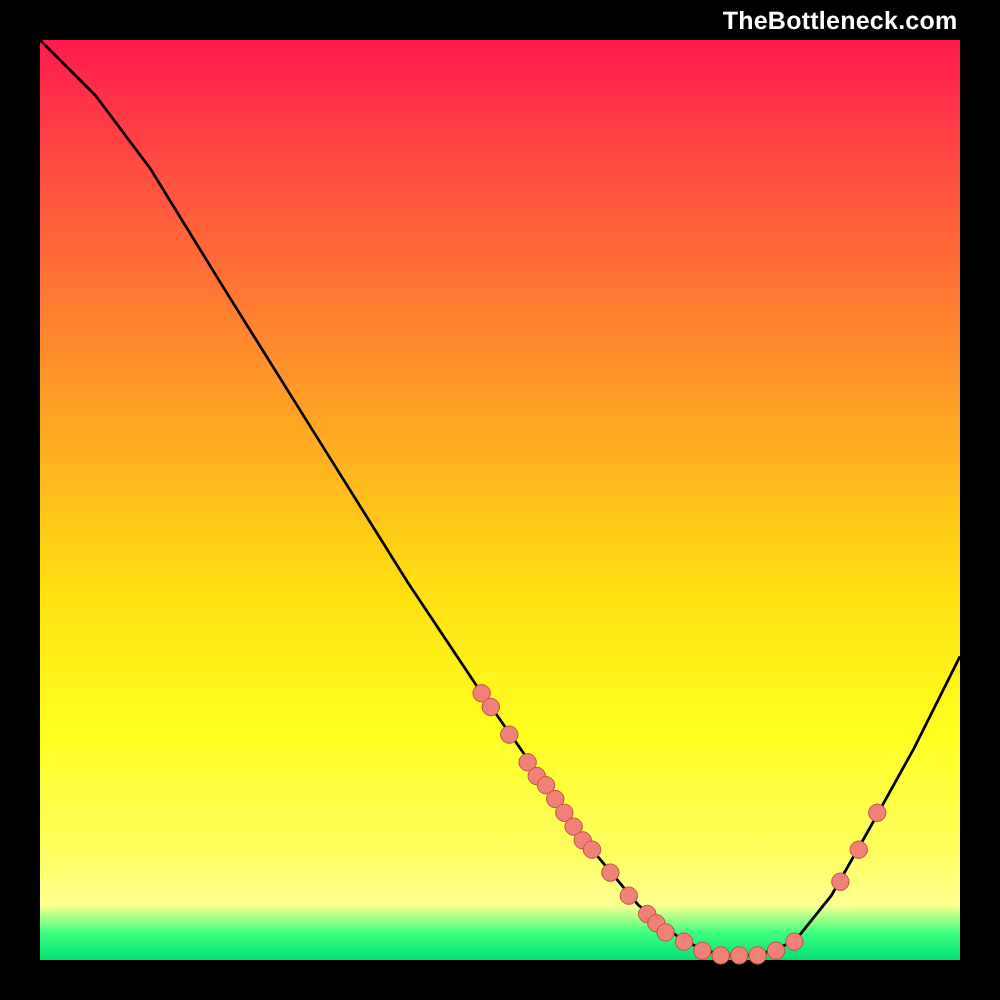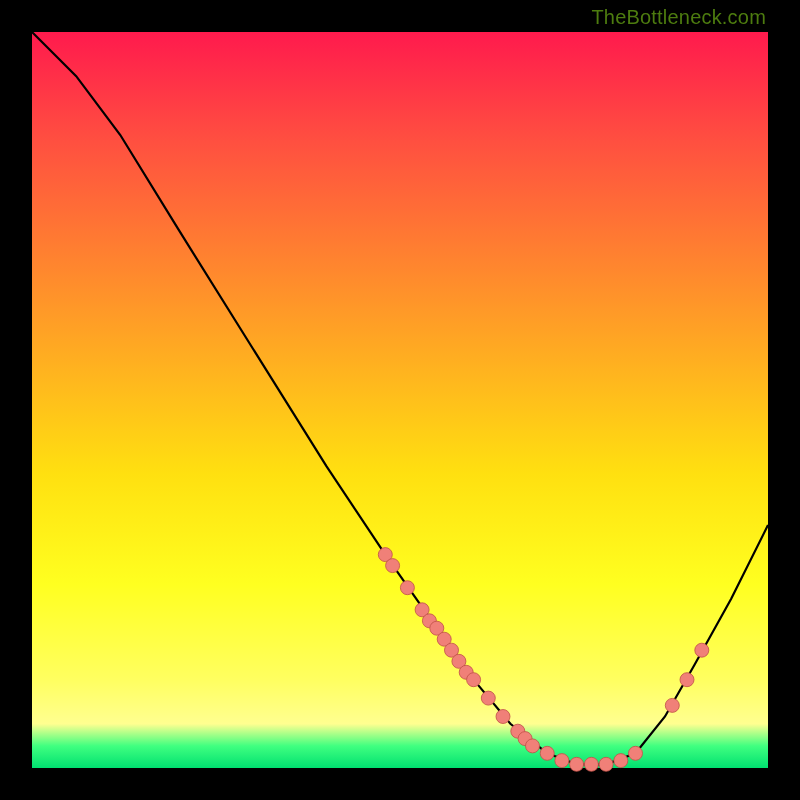--- a/index.html
+++ b/index.html
@@ -27,23 +27,23 @@
       #ffff60 88%,
       #ffff90 94%,
       #40ff80 97%,
       #00e070 100%
     );
   }
   .watermark {
     position: absolute;
     top: 6px;
     right: 34px;
-    color: #4d7c0f;
+    color: #ffffff;
     font-size: 20px;
-    font-weight: 400;
+    font-weight: 700;
     letter-spacing: 0.2px;
     user-select: none;
   }
   svg.curve {
     position: absolute;
     left: 0;
     top: 0;
     width: 736px;
     height: 736px;
     overflow: visible;

